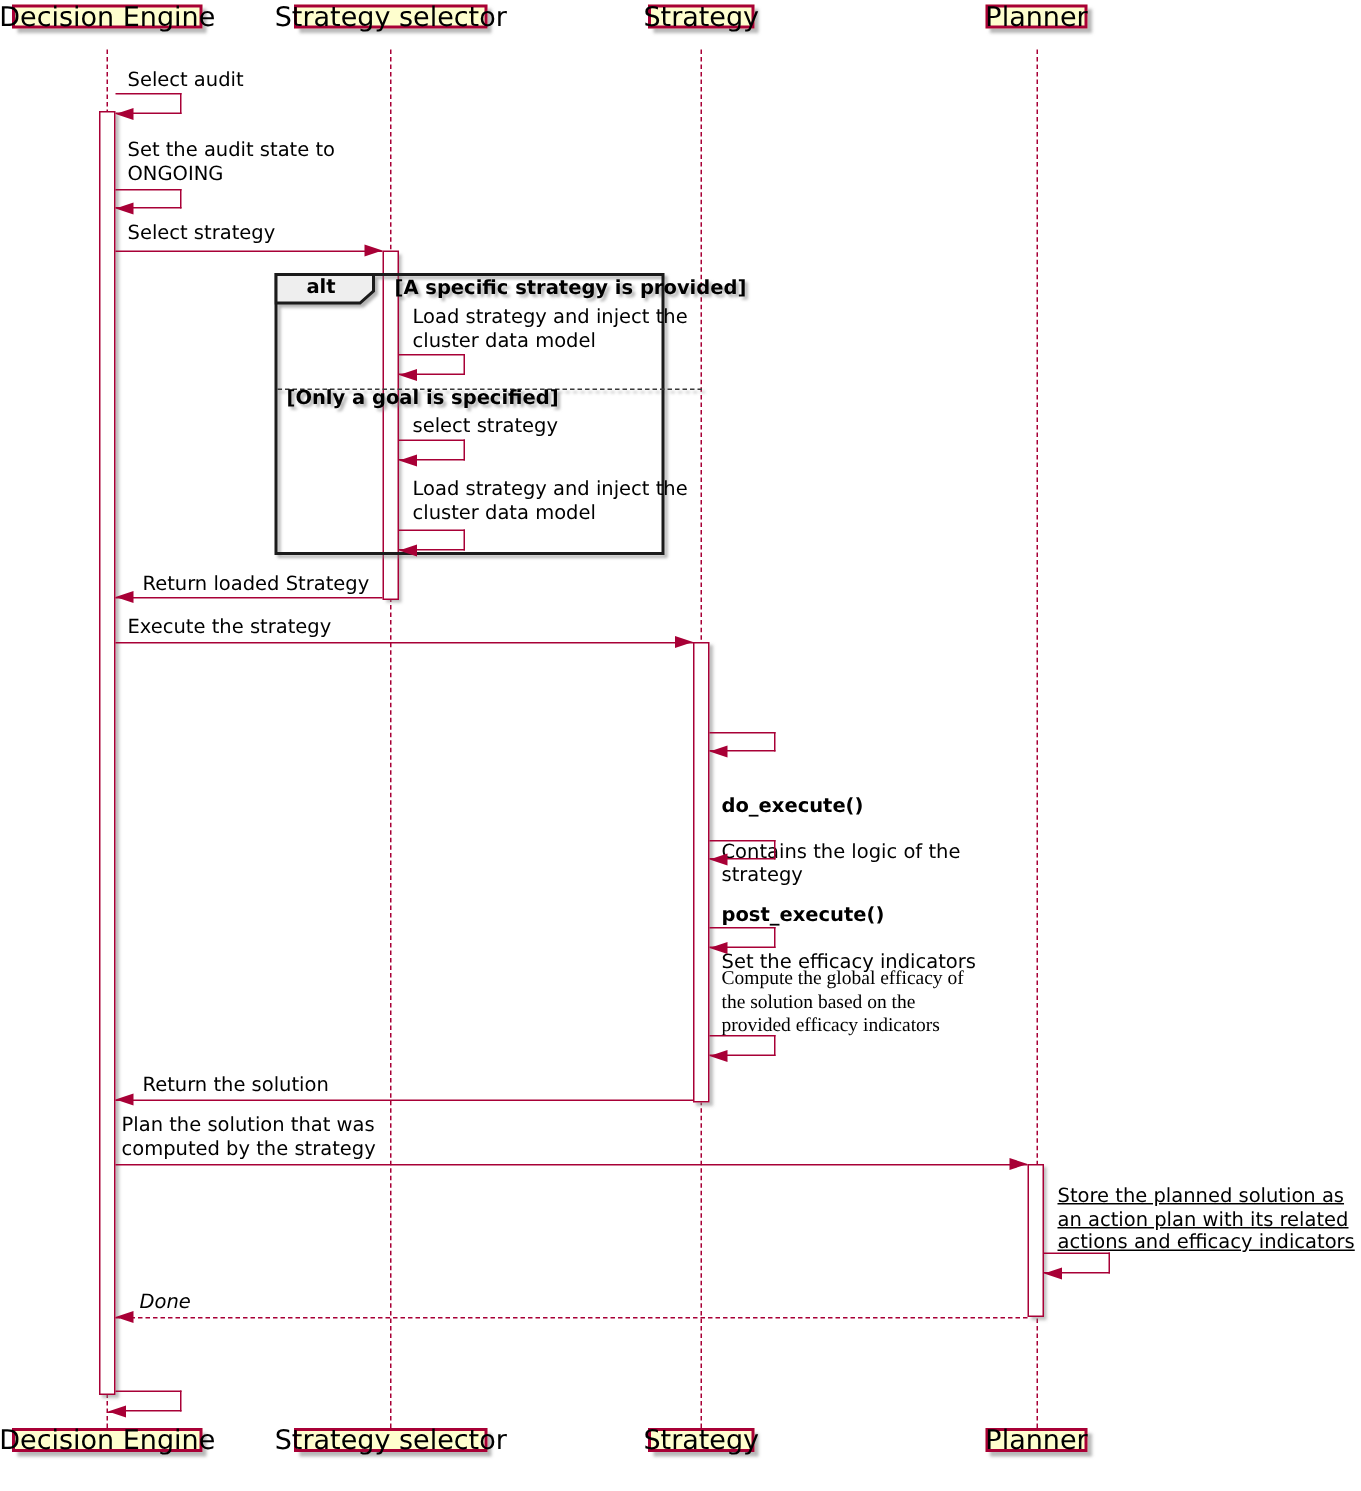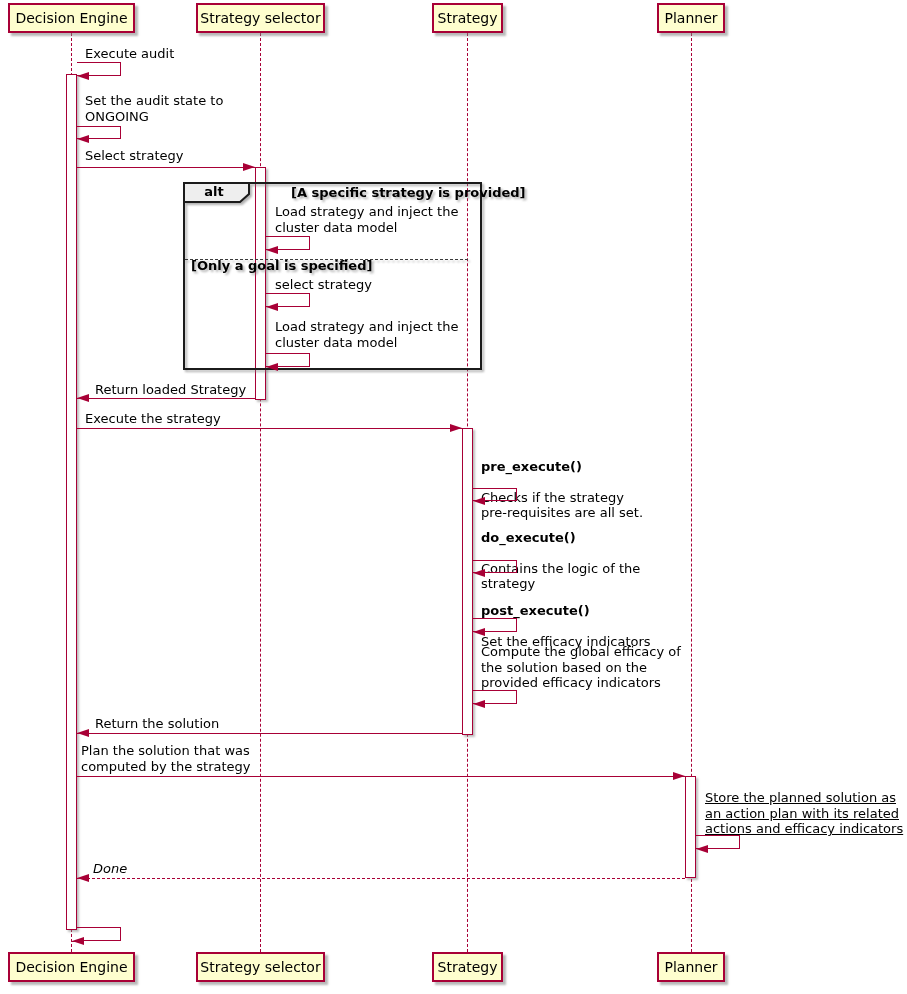--- a/index.html
+++ b/index.html
@@ -1,44 +1,44 @@
 <!DOCTYPE html>
 <html><head>
 <meta charset="utf-8">
 <style>
   html,body{margin:0;padding:0;background:#ffffff;}
   #canvas{
     position:relative;width:907px;height:994px;background:#ffffff;overflow:hidden;
     font-family:"DejaVu Sans",sans-serif;color:#000;
   }
   .participant{
-    position:absolute;height:30px;box-sizing:border-box;
+    position:absolute;height:16px;box-sizing:border-box;
     background:#FEFECE;border:2px solid #A80036;
     display:flex;align-items:center;justify-content:center;
-    font-size:14px;white-space:nowrap;
+    font-size:18px;white-space:nowrap;
     box-shadow:3px 3px 2px rgba(125,125,125,.55);
   }
   .lifeline{position:absolute;width:0;border-left:1px dashed #A80036;}
   .activation{
     position:absolute;width:11px;box-sizing:border-box;
     background:#ffffff;border:1px solid #A80036;
     box-shadow:2px 2px 2px rgba(125,125,125,.5);
   }
   .msg-label{position:absolute;font-size:13px;line-height:15.5px;white-space:pre-line;}
   .msg-title{display:block;font-weight:bold;}
   .msg-body{display:block;white-space:pre-line;}
   .h-line{position:absolute;height:0;border-top:1px solid #A80036;}
   .h-line.dashed{border-top-style:dashed;}
   .arrow-right{position:absolute;width:0;height:0;
     border-left:12px solid #A80036;border-top:4.5px solid transparent;border-bottom:4.5px solid transparent;}
   .arrow-left{position:absolute;width:0;height:0;
     border-right:12px solid #A80036;border-top:4.5px solid transparent;border-bottom:4.5px solid transparent;}
   .self-loop{position:absolute;width:44px;box-sizing:border-box;
     border:1px solid #A80036;border-left:none;background:transparent;}
-  .alt-frame{position:absolute;left:183px;top:182px;width:299px;height:188px;box-sizing:border-box;
+  .alt-frame{position:absolute;left:183px;top:182px;width:260px;height:188px;box-sizing:border-box;
     border:2px solid #1B1B1B;filter:drop-shadow(2px 2px 1px rgba(125,125,125,.6));}
   .alt-header{position:absolute;left:-2px;top:-2px;width:70px;height:22px;}
   .alt-header-label{position:absolute;left:-2px;top:0px;width:62px;text-align:center;
     font-size:13px;font-weight:bold;}
   .alt-cond{position:absolute;font-size:13px;font-weight:bold;white-space:nowrap;}
   .alt-divider{position:absolute;left:0;width:283px;height:0;border-top:1px dashed #3a3a3a;}
 </style>
 </head>
 <body>
 
@@ -73,39 +73,39 @@
   <div class="participant" style="left:196px;top:952px;width:129px;">
       <span>Strategy selector</span>
     </div>
   <div class="participant" style="left:432px;top:952px;width:71px;">
       <span>Strategy</span>
     </div>
   <div class="participant" style="left:657px;top:952px;width:68px;">
       <span>Planner</span>
     </div>
 
-  <div class="msg-label" style="left:85px;top:46px;">Execute audit</div>
+  <div class="msg-label" style="left:85px;top:46px;">Select audit</div>
   <div class="self-loop" style="left:77px;top:62px;height:14px;"></div>
   <div class="arrow-left" style="left:77px;top:71.5px;"></div>
 
   <div class="msg-label" style="left:85px;top:93px;">Set the audit state to
 ONGOING</div>
   <div class="self-loop" style="left:77px;top:126px;height:13px;"></div>
   <div class="arrow-left" style="left:77px;top:134.5px;"></div>
 
   <div class="msg-label" style="left:85px;top:148px;">Select strategy</div>
   <div class="h-line" style="left:77px;top:167px;width:178px;"></div>
   <div class="arrow-right" style="left:243px;top:162.5px;"></div>
 
   <div class="alt-frame">
     <svg class="alt-header" width="70" height="22" viewBox="0 0 70 22">
       <path d="M1,1 H66 V12 L57,20 H1 Z" fill="#EEEEEE" stroke="#1B1B1B" stroke-width="2"></path>
     </svg>
     <span class="alt-header-label">alt</span>
-    <span class="alt-cond" style="left:78px;top:1px;margin-left:28px;">[A specific strategy is provided]</span>
+    <span class="alt-cond" style="left:78px;top:1px;">[A specific strategy is provided]</span>
     <div class="alt-divider" style="top:75px;"></div>
     <span class="alt-cond" style="left:6px;top:74px;">[Only a goal is specified]</span>
   </div>
 
   <div class="msg-label" style="left:275px;top:204px;">Load strategy and inject the
 cluster data model</div>
   <div class="self-loop" style="left:266px;top:236px;height:14px;"></div>
   <div class="arrow-left" style="left:266px;top:245.5px;"></div>
 
   <div class="msg-label" style="left:275px;top:277px;">select strategy</div>
@@ -118,44 +118,39 @@
   <div class="arrow-left" style="left:266px;top:362.5px;"></div>
 
   <div class="msg-label" style="left:95px;top:382px;">Return loaded Strategy</div>
   <div class="h-line" style="left:77px;top:398px;width:178px;"></div>
   <div class="arrow-left" style="left:77px;top:393.5px;"></div>
 
   <div class="msg-label" style="left:85px;top:411px;">Execute the strategy</div>
   <div class="h-line" style="left:77px;top:428px;width:385px;"></div>
   <div class="arrow-right" style="left:450px;top:423.5px;"></div>
 
-  <div class="msg-label" style="left:481px;top:443px;">
-    <span class="msg-title">pre_execute()</span>
-    <span class="msg-body">Checks if the strategy
-pre-requisites are all set.</span>
-  </div>
   <div class="self-loop" style="left:473px;top:488px;height:13px;"></div>
   <div class="arrow-left" style="left:473px;top:496.5px;"></div>
 
   <div class="msg-label" style="left:481px;top:514px;">
     <span class="msg-title">do_execute()</span>
     <span class="msg-body">Contains the logic of the
 strategy</span>
   </div>
   <div class="self-loop" style="left:473px;top:560px;height:13px;"></div>
   <div class="arrow-left" style="left:473px;top:568.5px;"></div>
 
   <div class="msg-label" style="left:481px;top:587px;">
     <span class="msg-title">post_execute()</span>
     <span class="msg-body"> Set the efficacy indicators</span>
   </div>
   <div class="self-loop" style="left:473px;top:618px;height:14px;"></div>
   <div class="arrow-left" style="left:473px;top:627.5px;"></div>
 
-  <div class="msg-label" style="left:481px;top:644px;">Compute the global efficacy of
+  <div class="msg-label" style="left:481px;top:644px;font-family:Liberation Serif, serif;">Compute the global efficacy of
 the solution based on the
 provided efficacy indicators</div>
   <div class="self-loop" style="left:473px;top:690px;height:14px;"></div>
   <div class="arrow-left" style="left:473px;top:699.5px;"></div>
 
   <div class="msg-label" style="left:95px;top:716px;">Return the solution</div>
   <div class="h-line" style="left:77px;top:733px;width:385px;"></div>
   <div class="arrow-left" style="left:77px;top:728.5px;"></div>
 
   <div class="msg-label" style="left:81px;top:743px;">Plan the solution that was

